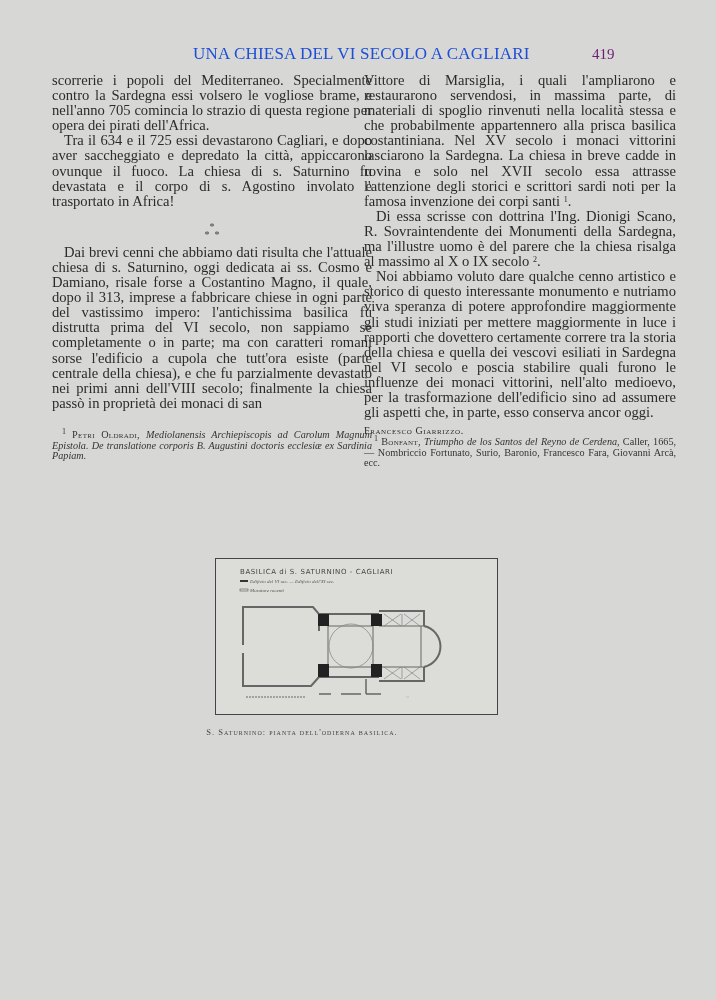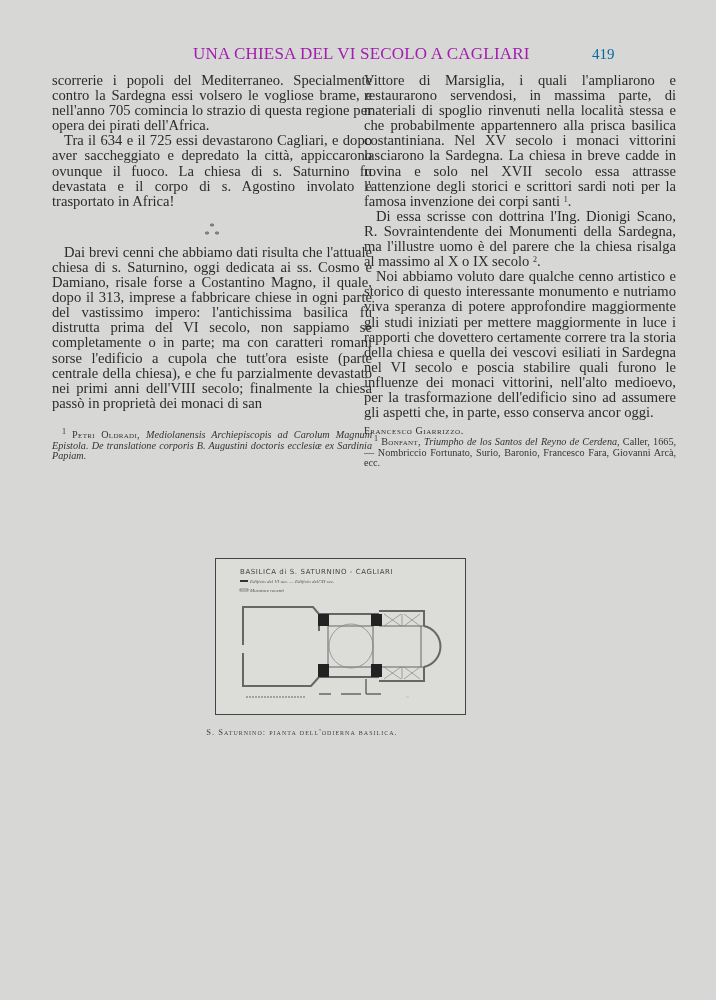--- a/index.html
+++ b/index.html
@@ -8,43 +8,43 @@
     background:#d6d6d4;
     font-family:"Liberation Serif", "DejaVu Serif", serif;
     color:#2b2b2b;
     position:relative;
   }
   .page { position:absolute; left:0; top:0; width:716px; height:1000px; background:#d7d7d5; }
   .running-head {
     position:absolute; top:44px; left:0; width:716px; height:20px;
   }
   .running-title {
-    position:absolute; left:193px; top:0; font-size:17px; letter-spacing:0.2px; color:#a21caf;
+    position:absolute; left:193px; top:0; font-size:17px; letter-spacing:0.2px; color:#1d4ed8;
   }
-  .page-number { position:absolute; left:592px; top:2px; font-size:15px; color:#0369a1; }
+  .page-number { position:absolute; left:592px; top:2px; font-size:15px; color:#701a75; }
 
   .col { position:absolute; top:73px; width:320px; font-size:14.6px; line-height:15.1px; text-align:justify; }
   .col-left { left:52px; }
   .col-right { left:364px; width:312px; }
   .col p { margin:0; text-indent:0; }
   .col p.ind { text-indent:12px; }
   .col p.cont { text-indent:0; }
   .stars { text-align:center; font-size:10px; line-height:8px; margin:14px 0 6px 0; color:#444; }
   .signature {
     text-align:left; font-variant:small-caps; font-size:10px; letter-spacing:0.6px; margin-top:3px; padding-right:6px;
   }
   .fn { font-size:10.2px; line-height:10.5px; text-align:justify; color:#333; }
   .fn-left { position:absolute; left:52px; top:430px; width:320px; }
   .fn-right { position:absolute; left:364px; top:437px; width:312px; }
   .fn p { margin:0; text-indent:10px; }
   .fn .sc { font-variant:small-caps; letter-spacing:0.3px; }
   .fn i { font-style:italic; }
   sup { font-size:8px; vertical-align:4px; line-height:0; }
 
-  .figure { position:absolute; left:215px; top:558px; width:249px; height:155px; border:1.5px solid #444; background:#dcdcd9; }
+  .figure { position:absolute; left:215px; top:558px; width:249px; height:155px; border:1.5px solid #444; background:#dcdcd9;padding-left:32px; }
   .figure svg { position:absolute; left:0; top:0; }
   .caption { position:absolute; left:0; width:604px; top:727px; text-align:center; font-size:8.5px; letter-spacing:1px; color:#444; font-variant:small-caps; }
   .fig-title { font-family:"DejaVu Sans", sans-serif; font-size:7px; letter-spacing:0.6px; fill:#444; }
   .fig-legend { font-family:"Liberation Serif", serif; font-style:italic; font-size:5px; fill:#555; }
 </style>
 </head>
 <body>
 
 <div class="page">
 

